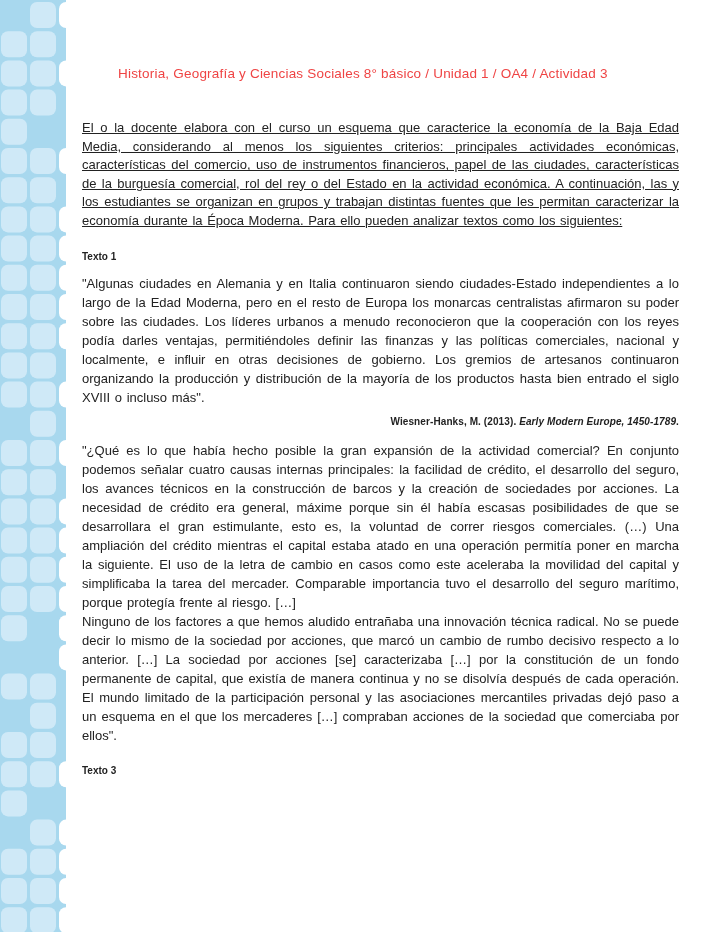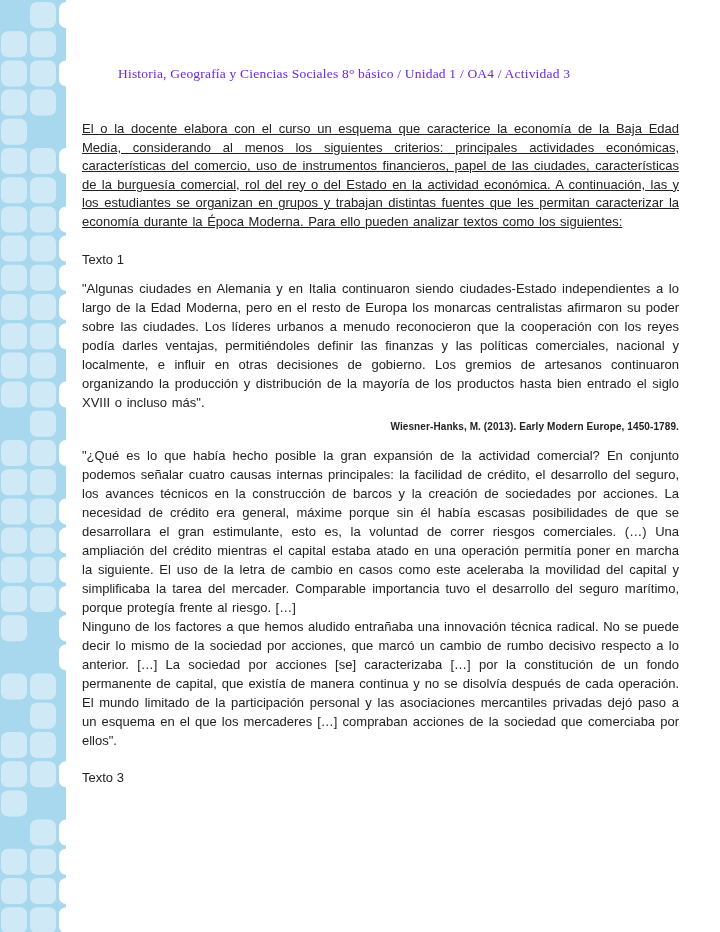--- a/index.html
+++ b/index.html
@@ -31,40 +31,41 @@
   .intro {
     margin: 38px 0 0 0;
     font-size: 13px;
     line-height: 18.6px;
     text-align: justify;
     word-spacing: 1px;
     text-decoration: underline;
   }
   .text-label {
     margin: 20px 0 0 0;
-    font-size: 13px;
+    font-size: 10px;
+    font-weight: bold;
   }
   .quote { margin: 12px 0 0 0; }
   .quote p {
     margin: 0;
     font-size: 13px;
     line-height: 19px;
     text-align: justify;
     word-spacing: 1px;
   }
   .citation {
     margin: 8px 0 0 0;
     font-size: 10px;
     font-weight: bold;
     text-align: right;
     line-height: 14.5px;
     letter-spacing: 0.1px;
   }
   .citation .cit-line:empty { display: none; }
-  .it { }
+  .it { font-style: italic; }
 </style>
 </head>
 <body style="color: rgb(34, 34, 34); background: rgb(255, 255, 255);">
 
 <div class="deco-strip">
   <svg id="deco-svg" width="90" height="932" xmlns="http://www.w3.org/2000/svg">
       <rect x="0" y="0" width="66" height="932" fill="#a8d8ee"></rect>
       <rect x="30" y="2.0" width="26" height="26" rx="7" fill="#cfe9f7"></rect>
       <rect x="59" y="2.0" width="26" height="26" rx="7" fill="#ffffff"></rect>
       <rect x="1" y="31.2" width="26" height="26" rx="7" fill="#cfe9f7"></rect>
@@ -141,21 +142,21 @@
       <rect x="1" y="907.2" width="26" height="26" rx="7" fill="#cfe9f7"></rect>
       <rect x="30" y="907.2" width="26" height="26" rx="7" fill="#cfe9f7"></rect>
       <rect x="59" y="907.2" width="26" height="26" rx="7" fill="#ffffff"></rect>
       <rect x="1" y="936.4" width="26" height="26" rx="7" fill="#cfe9f7"></rect>
       <rect x="30" y="936.4" width="26" height="26" rx="7" fill="#cfe9f7"></rect>
     </svg>
 </div>
 
 <div class="content">
 
-  <div class="page-header" id="page-header" style="color: #6d28d9; font-family: Liberation Serif, serif;">Historia, Geografía y Ciencias Sociales 8° básico / Unidad 1 / OA4 / Actividad 3</div>
+  <div class="page-header" id="page-header" style="color: #ef4444;">Historia, Geografía y Ciencias Sociales 8° básico / Unidad 1 / OA4 / Actividad 3</div>
 
   <p class="intro">El o la docente elabora con el curso un esquema que caracterice la economía de la Baja Edad Media, considerando al menos los siguientes criterios: principales actividades económicas, características del comercio, uso de instrumentos financieros, papel de las ciudades, características de la burguesía comercial, rol del rey o del Estado en la actividad económica. A continuación, las y los estudiantes se organizan en grupos y trabajan distintas fuentes que les permitan caracterizar la economía durante la Época Moderna. Para ello pueden analizar textos como los siguientes:</p>
 
   <div class="text-label">Texto 1</div>
 
   <div class="quote">
     <p>"Algunas ciudades en Alemania y en Italia continuaron siendo ciudades-Estado independientes a lo largo de la Edad Moderna, pero en el resto de Europa los monarcas centralistas afirmaron su poder sobre las ciudades. Los líderes urbanos a menudo reconocieron que la cooperación con los reyes podía darles ventajas, permitiéndoles definir las finanzas y las políticas comerciales, nacional y localmente, e influir en otras decisiones de gobierno. Los gremios de artesanos continuaron organizando la producción y distribución de la mayoría de los productos hasta bien entrado el siglo XVIII o incluso más".</p>
   </div>
 
   <div class="citation">

